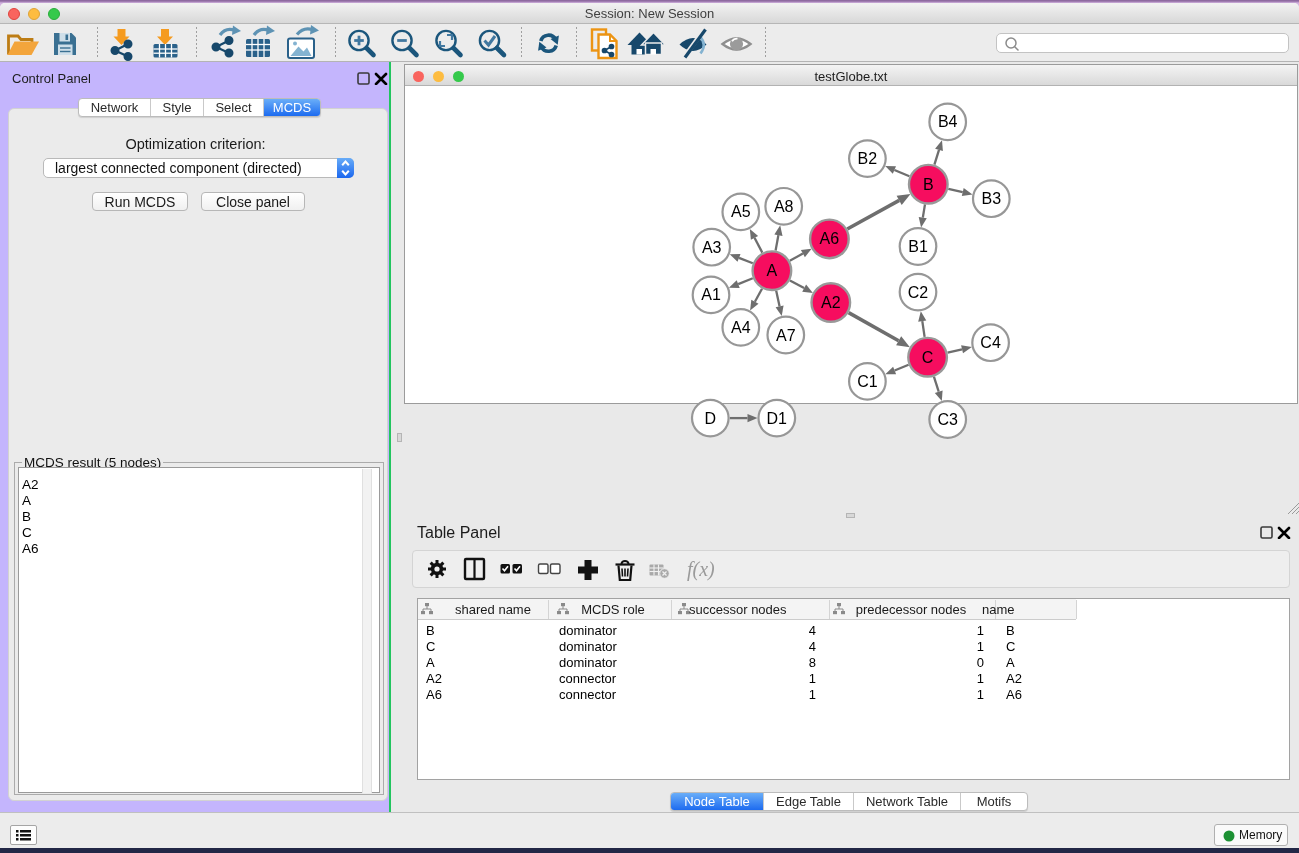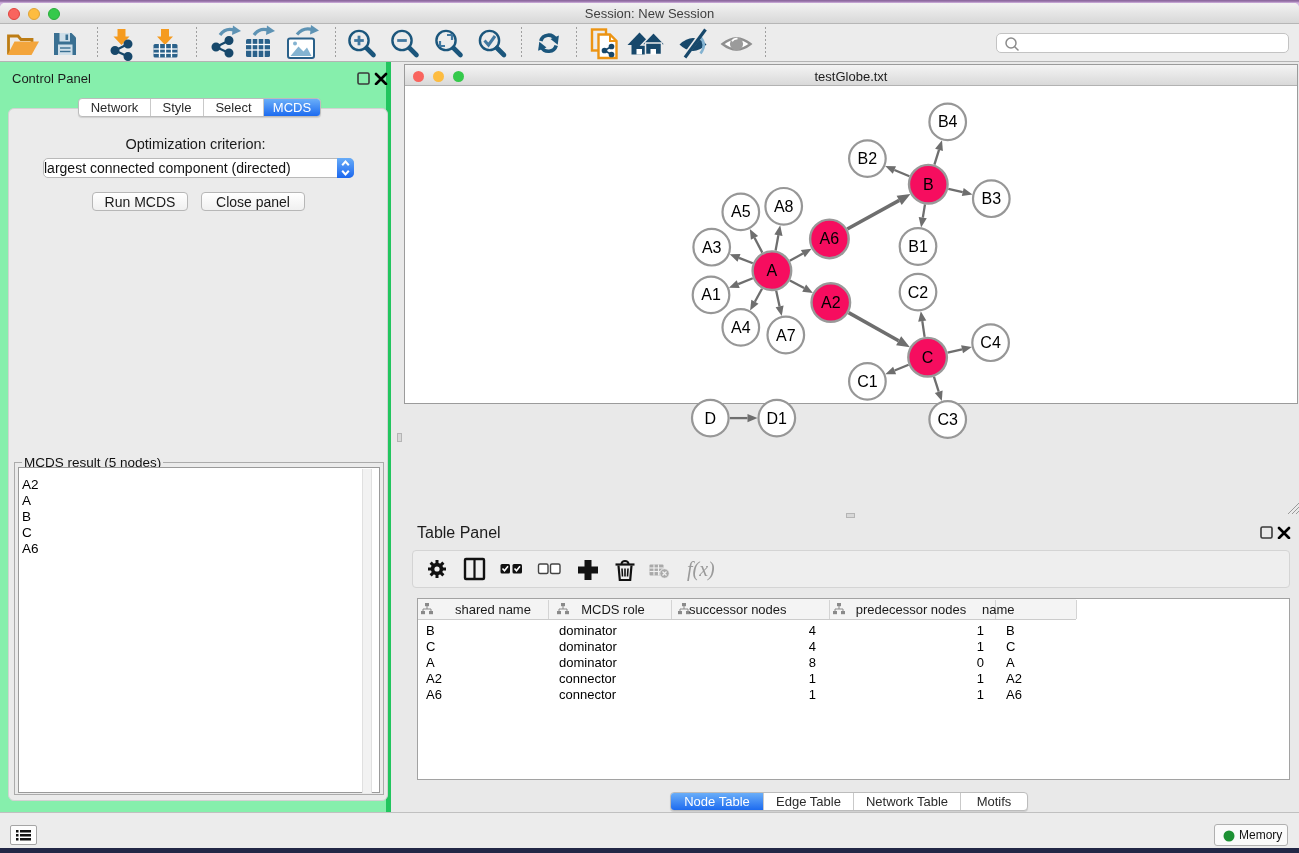--- a/index.html
+++ b/index.html
@@ -5,28 +5,28 @@
 .abs{position:absolute}
 #deskTop{left:0;top:0;width:1299px;height:14px;background:linear-gradient(#8e6aa0 1px,#d3b3e0 3px,#d3b3e0)}
 #win{left:0;top:3px;width:1299px;height:845px;background:#ececec;border-radius:5px 5px 0 0}
 #titlebar{left:0;top:0;width:1299px;height:21px;background:linear-gradient(#f2f2f2,#d8d8d8);border-bottom:1px solid #b6b6b6;border-radius:5px 5px 0 0}
 .tl{width:12px;height:12px;border-radius:50%;top:4.5px}
 #title{width:100%;text-align:center;top:3px;font-size:13px;color:#404040}
 #toolbar{left:0;top:21px;width:1299px;height:38px;background:#ececec;border-bottom:1px solid #b4b4b4}
 .vsep{top:3px;height:32px;width:1px;background-image:linear-gradient(#9f9f9f 2px,transparent 2px);background-size:1px 4px}
 #searchbox{left:996px;top:9px;width:293px;height:20px;background:#fff;border:1px solid #c3c3c3;border-radius:5px}
 #main{left:0;top:59px;width:1299px;height:750px;background:#e9e9e9}
-#ctrlpanel{left:0;top:0;width:391px;height:753px;background:#86efac;border-right:5px solid #22c55e}
+#ctrlpanel{left:0;top:0;width:391px;height:753px;background:#c4b5fd;border-right:2px solid #22c55e}
 #ctrlTitle{left:12px;top:8.5px;font-size:13px;color:#1c1c1c}
 #tabContent{left:8px;top:46px;width:380px;height:693px;background:#ebebeb;border:1px solid #d2d2d2;border-radius:6px}
 #tabs{left:78px;top:36px;width:243px;height:19px;background:#fff;border:1px solid #bcbcbc;border-radius:4px;box-shadow:0 1px 1px rgba(0,0,0,.12);font-size:13px;color:#2b2b2b;display:flex}
 #tabs div{flex:0 0 auto;text-align:center;line-height:17px;border-right:1px solid #c9c9c9}
 #tabs div:last-child{border-right:none;border-radius:0 3px 3px 0;background:linear-gradient(#6aaef8,#1d6bf0);color:#fff}
 #optlabel{left:0;top:73.5px;width:391px;text-align:center;font-size:14.5px;color:#1a1a1a}
-#combo{left:43px;top:96px;width:311px;height:20px;background:#fff;border:1px solid #b9b9b9;border-radius:5px;font-size:14px;color:#111;line-height:18.5px;}
+#combo{left:43px;top:96px;width:311px;height:20px;background:#fff;border:1px solid #b9b9b9;border-radius:5px;font-size:14px;color:#111;line-height:18.5px;padding-left:11px}
 #comboStep{right:-1px;top:-1px;width:17px;height:20px;border-radius:0 5px 5px 0;background:linear-gradient(#68acf8,#1b67ef)}
 .aquabtn{height:19px;background:linear-gradient(#ffffff,#f0f0f0);border:1px solid #b7b7b7;border-radius:4px;font-size:14px;color:#1a1a1a;text-align:center;line-height:18px}
 #fieldset{left:14px;top:399px;width:370px;height:334px}
 #fsBorder{left:0;top:1px;width:370px;height:333px;border:1px solid #ababab}
 #fsLegend{left:8px;top:-6px;background:#ebebeb;padding:0 2px;font-size:13.5px;color:#111}
 #mcdsList{left:4px;top:6px;width:362px;height:326px;background:#fff;border:1px solid #9a9a9a;font-size:13.5px;color:#000;line-height:16.2px;padding:8.5px 0 0 3px}
 #mcdsScroll{right:7px;top:1px;width:10px;height:324px;background:#f2f2f2;border-left:1px solid #e0e0e0;border-right:1px solid #e0e0e0}
 #statusbar{left:0;top:809px;width:1299px;height:36px;background:#ececec;border-top:1px solid #c0c0c0}
 #deskBottom{left:0;top:848px;width:1299px;height:5px;background:#222746}
 #netwin{left:404px;top:2px;width:894px;height:340px;background:#fff;border:1px solid #9b9b9b}

